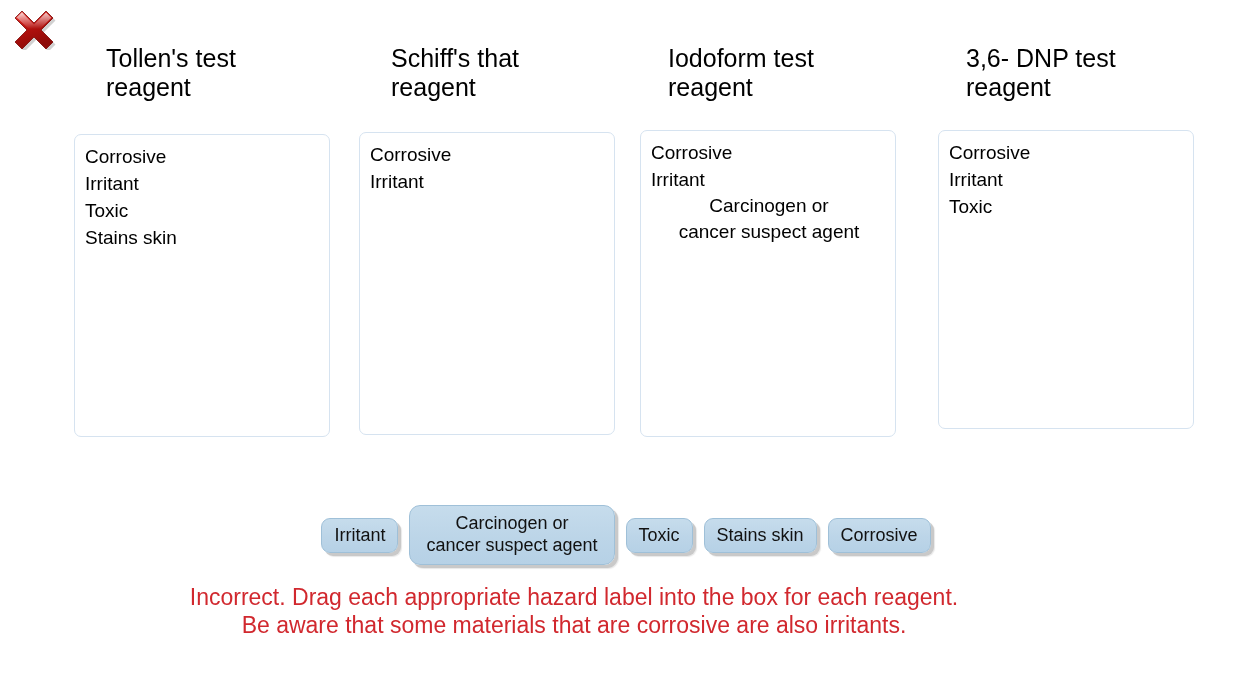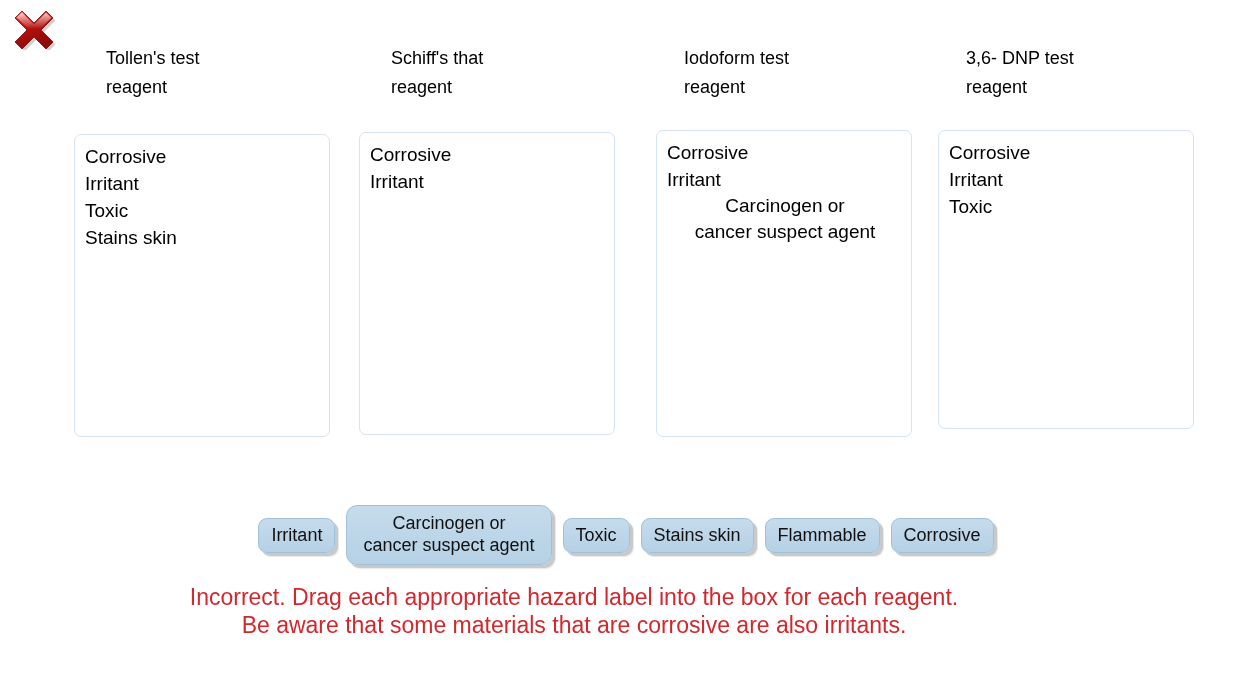--- a/index.html
+++ b/index.html
@@ -33,25 +33,25 @@
     width: 1252px;
     height: 460px;
   }
   .column {
     position: absolute;
     top: 44px;
     width: 260px;
   }
   .col-0 { left: 74px;  }
   .col-1 { left: 359px; }
-  .col-2 { left: 656px; }
+  .col-2 { left: 640px; }
   .col-3 { left: 938px; }
 
   .column-title {
-    font-size: 18px;
+    font-size: 25px;
     line-height: 29px;
     color: #000;
     padding-left: 32px;
     white-space: pre-line;
     letter-spacing: 0px;
   }
   .col-2 .column-title,
   .col-3 .column-title { padding-left: 28px; }
 
   .drop-box {
@@ -198,18 +198,17 @@
   </div>
 
 </div>
 
 <div class="chip-tray">
   <div class="chip">Irritant</div>
   <div class="chip wide">Carcinogen or
 cancer suspect agent</div>
   <div class="chip">Toxic</div>
   <div class="chip">Stains skin</div>
-  <div class="chip">Flammable</div>
   <div class="chip">Corrosive</div>
 </div>
 
 <div class="feedback">Incorrect. Drag each appropriate hazard label into the box for each reagent.
 Be aware that some materials that are corrosive are also irritants.</div>
 
 </body></html>

